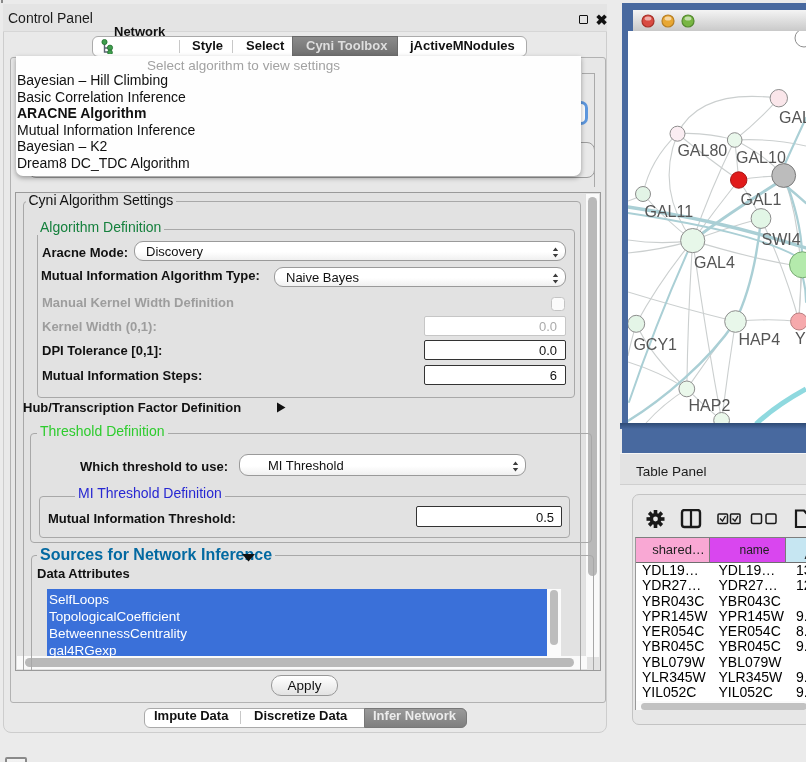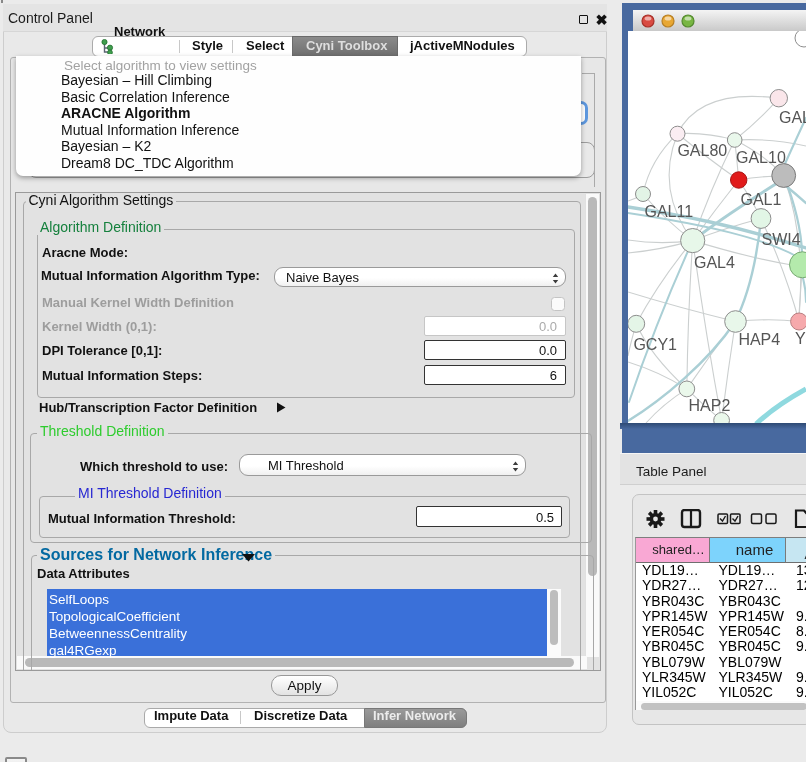--- a/index.html
+++ b/index.html
@@ -60,36 +60,41 @@
   <div class="abs" style="left:1px;bottom:1px;width:570px;height:13px;background:#fafafa;"></div>
   <div class="abs" style="left:9px;bottom:3px;width:549px;height:9px;background:#b9b9b9;border-radius:5px;"></div>
 
   <div class="grp" style="left:7px;top:8px;width:556px;height:700px;"></div>
   <div class="grplabel" style="left:9.5px;top:-1px;color:#111;">Cyni Algorithm Settings</div>
 
   <div class="grp" style="left:21px;top:36px;width:536px;height:167px;"></div>
   <div class="grplabel" style="left:21px;top:26px;color:#15803d;">Algorithm Definition</div>
 
   <div class="abs blab" style="left:26px;top:52px;">Aracne Mode:</div>
+  <div class="combo" style="left:118px;top:48px;width:432px;height:20px;line-height:20px;padding-left:11px;box-sizing:border-box;">Discovery
+    <svg class="ar" width="7" height="13" viewBox="0 0 7 13">
+          <path d="M0.8 4.9 L3.5 1.4 L6.2 4.9 Z M0.8 7.9 L3.5 11.4 L6.2 7.9 Z" fill="#3c3c3c"></path>
+        </svg>
+  </div>
   <div class="abs blab" style="left:25px;top:75px;">Mutual Information Algorithm Type:</div>
   <div class="combo" style="left:258px;top:74px;width:292px;height:20px;line-height:20px;padding-left:11px;box-sizing:border-box;">Naive Bayes
     <svg class="ar" width="7" height="13" viewBox="0 0 7 13">
           <path d="M0.8 4.9 L3.5 1.4 L6.2 4.9 Z M0.8 7.9 L3.5 11.4 L6.2 7.9 Z" fill="#3c3c3c"></path>
         </svg>
   </div>
   <div class="abs blab" style="left:26px;top:102px;color:#9d9d9d;">Manual Kernel Width Definition</div>
   <div class="abs" style="left:535px;top:103.5px;width:12px;height:12px;background:#fbfbfb;border:1.3px solid #c4c4c4;border-radius:3.5px;"></div>
   <div class="abs blab" style="left:26px;top:126px;color:#9d9d9d;">Kernel Width (0,1):</div>
   <div class="fld" style="left:408px;top:123px;width:142px;height:20px;line-height:20px;border-color:#c6c6c6;color:#ababab;padding-right:8px;box-sizing:border-box;">0.0</div>
   <div class="abs blab" style="left:26px;top:150px;">DPI Tolerance [0,1]:</div>
   <div class="fld" style="left:408px;top:147px;width:142px;height:20px;line-height:20px;padding-right:8px;box-sizing:border-box;">0.0</div>
   <div class="abs blab" style="left:26px;top:175px;">Mutual Information Steps:</div>
   <div class="fld" style="left:408px;top:172px;width:142px;height:20px;line-height:20px;padding-right:8px;box-sizing:border-box;">6</div>
 
-  <div class="abs blab" style="left:23px;top:207px;">Hub/Transcription Factor Definition</div>
+  <div class="abs blab" style="left:7px;top:207px;">Hub/Transcription Factor Definition</div>
   <svg class="abs" style="left:259px;top:208px;" width="12" height="13" viewBox="0 0 12 13">
         <path d="M2 1.5 L10.5 6.5 L2 11.5 Z" fill="#111"></path>
       </svg>
 
   <div class="grp" style="left:14px;top:240px;width:560px;height:108px;"></div>
   <div class="grplabel" style="left:21px;top:230px;color:#2ecc2e;">Threshold Definition</div>
   <div class="abs blab" style="left:64px;top:266px;">Which threshold to use:</div>
   <div class="combo" style="left:223px;top:261px;width:287px;height:22px;line-height:22px;padding-left:28px;box-sizing:border-box;">MI Threshold
     <svg class="ar" width="7" height="13" viewBox="0 0 7 13" style="top:4.5px;">
           <path d="M0.8 4.9 L3.5 1.4 L6.2 4.9 Z M0.8 7.9 L3.5 11.4 L6.2 7.9 Z" fill="#3c3c3c"></path>
@@ -119,22 +124,22 @@
 <div class="abs" style="left:144px;top:708px;width:323px;height:20px;background:#fff;border:1px solid #a9a9a9;border-radius:6px;box-sizing:border-box;"></div>
 <div class="abs" style="left:364px;top:708px;width:103px;height:20px;background:linear-gradient(#9a9a9a,#7f7f7f);border:1px solid #787878;border-radius:0 6px 6px 0;box-sizing:border-box;"></div>
 <div class="abs" style="left:240px;top:711px;width:1px;height:13px;background:#c8c8c8;"></div>
 <div class="abs blab" style="left:154px;top:708px;">Impute Data</div>
 <div class="abs blab" style="left:254px;top:708px;">Discretize Data</div>
 <div class="abs blab" style="left:373px;top:708px;color:#ececec;">Infer Network</div>
 
 <div class="abs" style="left:5px;top:756.5px;width:18px;height:10px;background:linear-gradient(#f5f5f5,#e6e6e6);border:2px solid #8a8a8a;border-radius:2px;"></div>
 
 <div class="abs" style="left:16px;top:56px;width:565px;height:120px;background:#fefefe;border-radius:0 0 7px 7px;box-shadow:0 2px 5px rgba(0,0,0,0.35);"></div>
-<div class="abs" style="left:16px;top:58.5px;width:455px;font-size:13.5px;color:#a2a2a2;text-align:left;height:14px;line-height:13.5px;margin-left:48px;">Select algorithm to view settings</div>
-<div class="abs" style="left:17px;top:72px;width:560px;font-size:14px;color:#111;line-height:16.6px;white-space:nowrap;padding-left:44px;">Bayesian – Hill Climbing<br>Basic Correlation Inference<br><b>ARACNE Algorithm</b><br>Mutual Information Inference<br>Bayesian – K2<br>Dream8 DC_TDC Algorithm</div>
+<div class="abs" style="left:16px;top:58.5px;width:455px;font-size:13.5px;color:#a2a2a2;text-align:center;height:14px;line-height:13.5px;">Select algorithm to view settings</div>
+<div class="abs" style="left:17px;top:72px;width:560px;font-size:14px;color:#111;line-height:16.6px;white-space:nowrap;">Bayesian – Hill Climbing<br>Basic Correlation Inference<br><b>ARACNE Algorithm</b><br>Mutual Information Inference<br>Bayesian – K2<br>Dream8 DC_TDC Algorithm</div>
 
 <div class="abs" style="left:621.5px;top:3px;width:184.5px;height:450px;background:#48699f;"></div>
 <div class="abs" style="left:620px;top:423px;width:186px;height:6px;background:linear-gradient(#2e4a74,#48699f);"></div>
 
 <div class="abs" style="left:633px;top:10px;width:173px;height:21px;background:linear-gradient(#f4f4f4,#c9c9c9);border-bottom:1px solid #9b9b9b;"></div>
 <svg class="abs" style="left:641px;top:14px;" width="55" height="14" viewBox="0 0 55 14">
   <circle cx="7" cy="7" r="6" fill="#d94b42" stroke="#a83028" stroke-width="1.2"></circle>
   <circle cx="27" cy="7" r="6" fill="#e8a733" stroke="#b87f22" stroke-width="1.2"></circle>
   <circle cx="47" cy="7" r="6" fill="#78b643" stroke="#548a2e" stroke-width="1.2"></circle>
   <ellipse cx="7" cy="4.6" rx="3.4" ry="2" fill="rgba(255,255,255,0.55)"></ellipse>
@@ -264,21 +269,21 @@
     <rect x="105.5" y="5" width="10" height="9.5" rx="1.5"></rect>
     <rect x="120" y="5" width="10" height="9.5" rx="1.5"></rect>
   </g>
 
   <path d="M150 1.5 L158 1.5 L162 6 L162 18 L150 18 Z" fill="none" stroke="#1a1a1a" stroke-width="2.2"></path>
 </svg>
 
 <div class="abs" style="left:635px;top:537px;width:171px;height:173px;background:#fff;border-top:1.5px solid #7e7e7e;border-left:1px solid #999;box-sizing:border-box;overflow:hidden;">
 
   <div class="abs" style="left:0;top:0;width:74px;height:24.5px;background:#f9a8d4;border-right:1px solid #7a7a7a;border-bottom:1.5px solid #6f6f6f;box-sizing:border-box;text-align:center;font-size:13px;color:#222;line-height:24px;text-indent:12px;">shared…</div>
-  <div class="abs" style="left:74px;top:0;width:76px;height:24.5px;background:#7dd3fc;border-right:1px solid #7a7a7a;border-bottom:1.5px solid #6f6f6f;box-sizing:border-box;text-align:center;font-size:15px;color:#222;line-height:24px;text-indent:14px;">name</div>
+  <div class="abs" style="left:74px;top:0;width:76px;height:24.5px;background:#d946ef;border-right:1px solid #7a7a7a;border-bottom:1.5px solid #6f6f6f;box-sizing:border-box;text-align:center;font-size:12px;color:#222;line-height:24px;text-indent:14px;">name</div>
   <div class="abs" style="left:150px;top:0;width:21px;height:24.5px;background:#c6e6f2;border-bottom:1.5px solid #6f6f6f;box-sizing:border-box;overflow:hidden;font-size:13px;color:#222;">
         <span style="position:absolute;left:18.5px;top:9px;">Av</span>
       </div>
 
   <div class="abs" style="left:6px;top:25px;font-size:14px;color:#000;line-height:15.3px;white-space:nowrap;">YDL19…<br>YDR27…<br>YBR043C<br>YPR145W<br>YER054C<br>YBR045C<br>YBL079W<br>YLR345W<br>YIL052C</div>
   <div class="abs" style="left:82.5px;top:25px;font-size:14px;color:#000;line-height:15.3px;white-space:nowrap;">YDL19…<br>YDR27…<br>YBR043C<br>YPR145W<br>YER054C<br>YBR045C<br>YBL079W<br>YLR345W<br>YIL052C</div>
   <div class="abs" style="left:160px;top:25px;font-size:14px;color:#000;line-height:15.3px;white-space:nowrap;">13<br>12<br><br>9.<br>8.<br>9.<br><br>9.<br>9.</div>
 
   <div class="abs" style="left:0;top:163px;width:171px;height:10px;background:#fbfbfb;"></div>
   <div class="abs" style="left:5px;top:164.5px;width:166px;height:7px;background:#c2c2c2;border-radius:4px;"></div>

